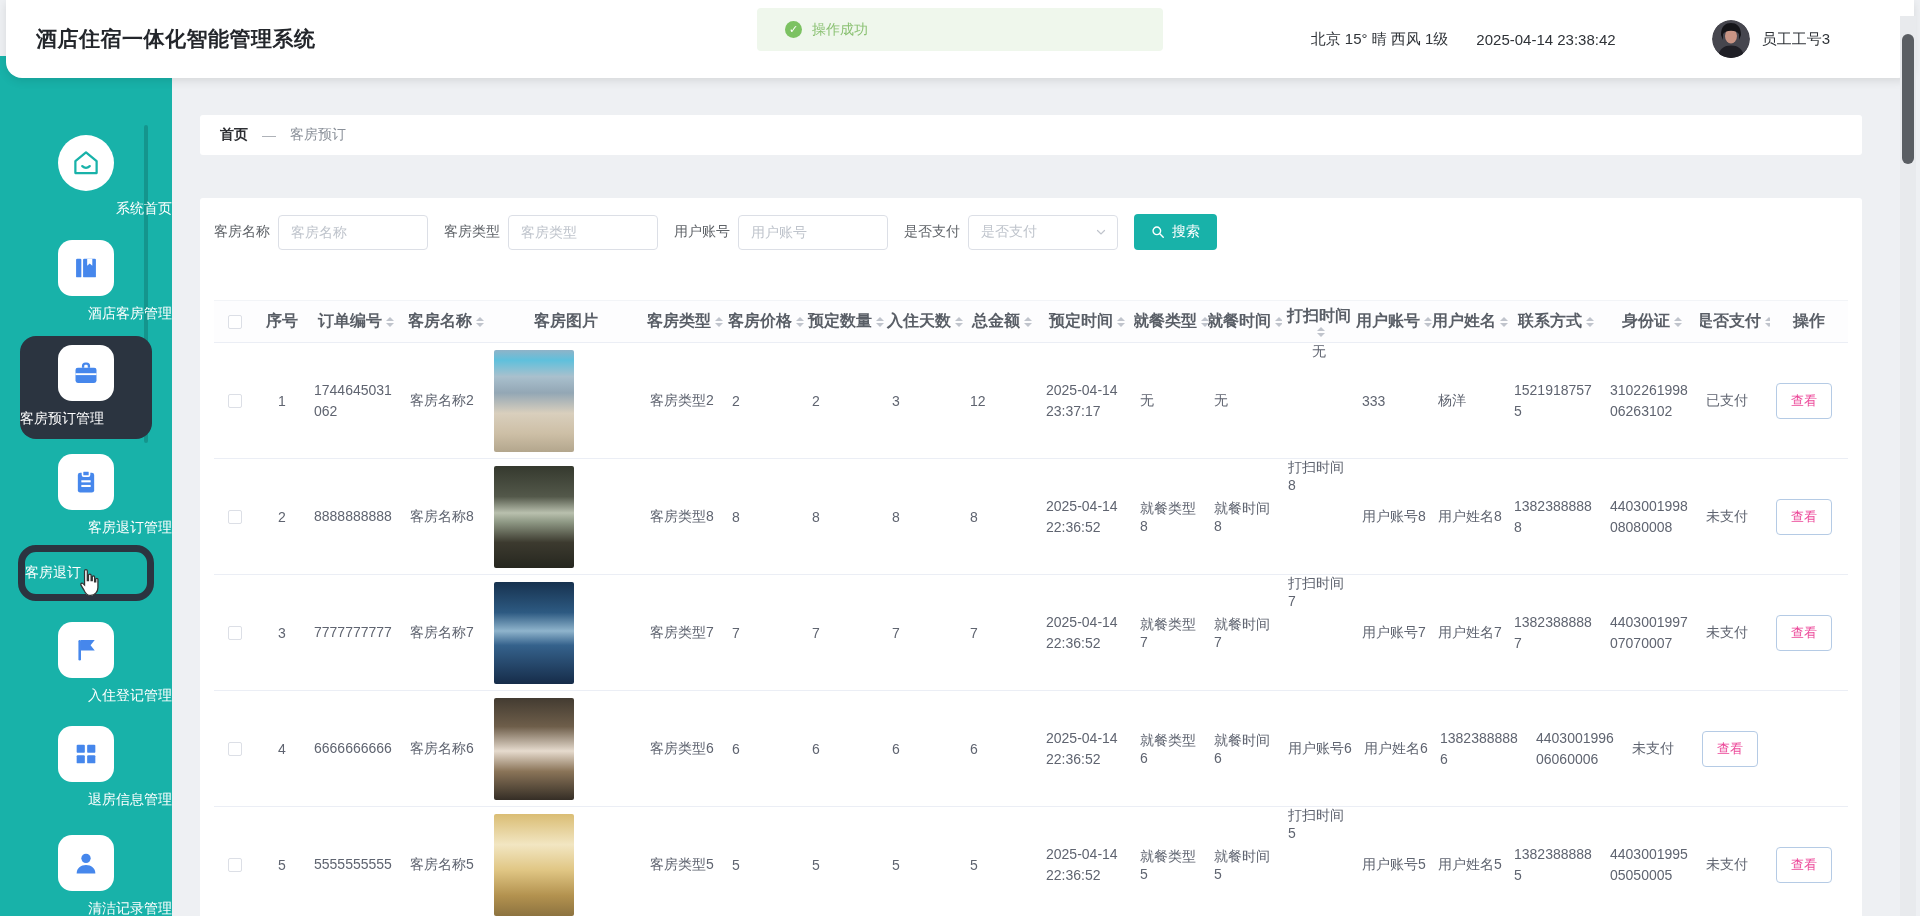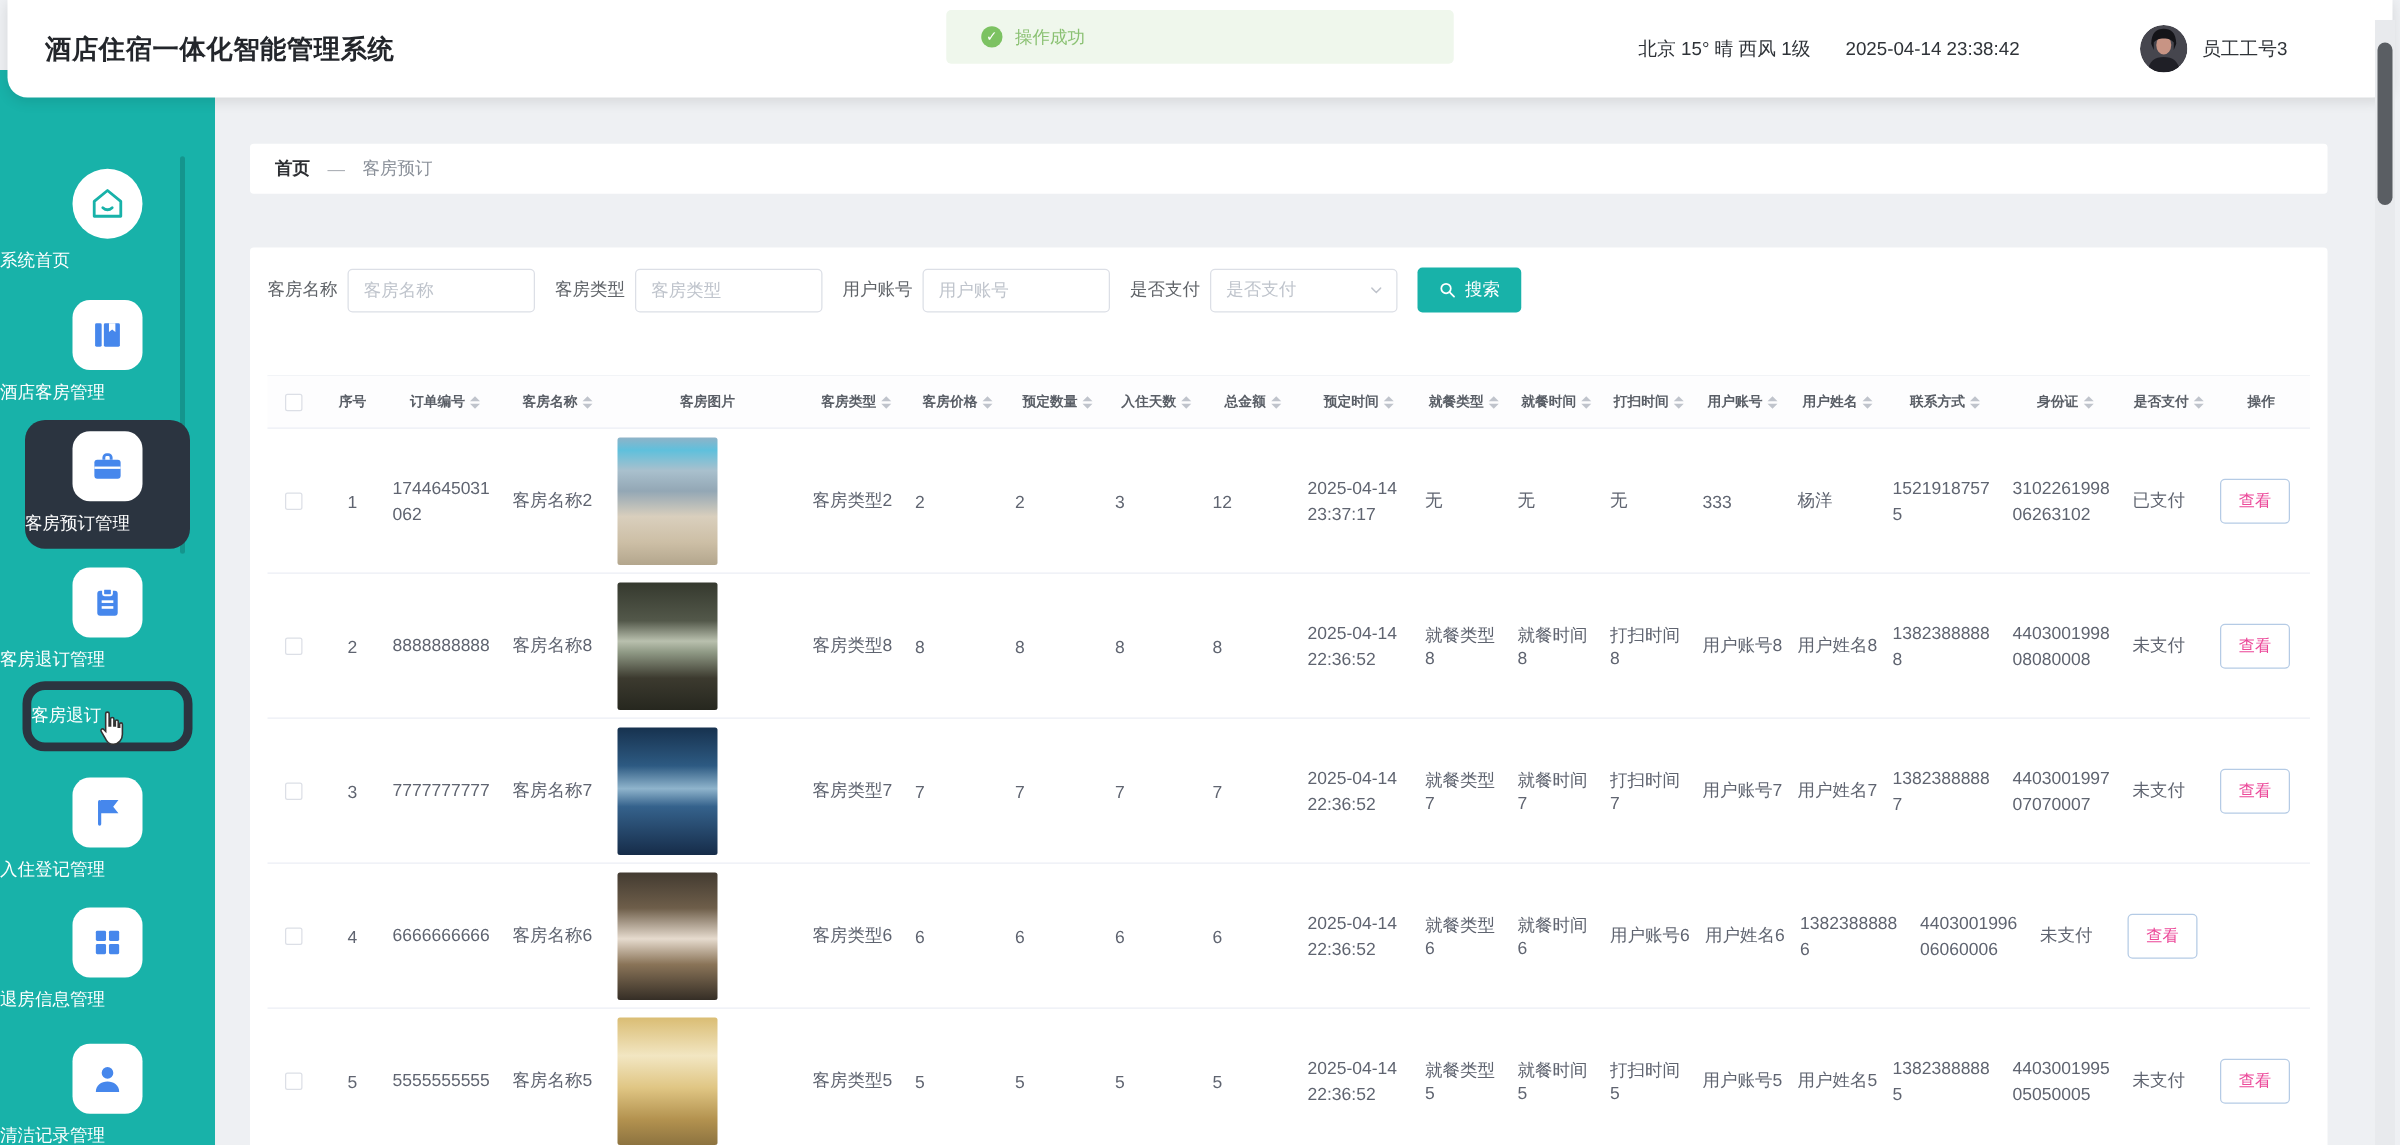--- a/index.html
+++ b/index.html
@@ -20,21 +20,21 @@
   .toast { position:absolute; left:50%; transform:translateX(-50%); top:8px; width:406px; height:43px;
            background:#eff7ec; border-radius:4px; display:flex; align-items:center; padding-left:28px;
            z-index:40; }
   .toast-icon { width:17px; height:17px; border-radius:50%; background:#7cc262; color:#fff; font-size:11px;
                 display:flex; align-items:center; justify-content:center; }
   .toast-text { margin-left:10px; font-size:14px; color:#8ac172; }
 
   
   .sidebar { position:absolute; left:0; top:56px; width:172px; height:860px; background:#18b2a9; z-index:10; }
   .side-scroll { position:absolute; right:24px; top:69px; width:4px; height:318px; background:rgba(0,0,0,.16); border-radius:2px; }
-  .side-item { position:absolute; left:0; width:172px; text-align:left; cursor:pointer; }
+  .side-item { position:absolute; left:0; width:172px; text-align:right; cursor:pointer; }
   .icon-card { width:56px; height:56px; background:#fff; border-radius:14px; margin:0 auto;
                display:flex; align-items:center; justify-content:center; }
   .icon-card.round { border-radius:50%; }
   .side-label { margin-top:9px; color:#fff; font-size:14px; }
   .side-active { position:absolute; left:20px; width:132px; background:#2b3440; border-radius:16px; padding:9px 0 11px; }
   .side-popup { position:absolute; left:18px; width:136px; height:56px; border:7px solid #2b3440; border-radius:18px;
                 display:flex; align-items:center; justify-content:flex-start; color:#fff; font-size:14px; cursor:pointer; }
   .cursor-hand { position:absolute; left:74px; top:512px; width:28px; height:30px; z-index:50; }
 
   
@@ -58,27 +58,27 @@
   .search-btn { height:36px; padding:0 17px; background:#18b2a9; border:none; border-radius:4px; color:#fff;
                 font-size:14px; display:flex; align-items:center; gap:7px; cursor:pointer; font-family:inherit; }
   .stat-group { position:absolute; right:4px; top:1px; display:flex; gap:13px; }
   .stat-btn { height:34px; padding:0 12px; background:#fff; border:1px solid #7fd5cd; border-radius:4px;
               color:#1eb0a6; font-size:13.5px; cursor:pointer; font-family:inherit; }
 
   
   .tbl { margin-top:50px; border-top:1px solid #f2f4f7; }
   .t-row { display:flex; align-items:stretch; border-bottom:1px solid #ebeef5; }
   .t-head { height:42px; background:#fdfdfe; }
-  .t-head .t-cell { font-size:11px; font-weight:700; color:#595e66; white-space:nowrap;justify-content:center; }
+  .t-head .t-cell { font-size:16px; font-weight:700; color:#595e66; white-space:nowrap;justify-content:center; }
   .t-body .t-row { height:116px; }
   .t-cell { display:flex; align-items:center; padding:0 6px; font-size:14px; color:#5f6470; overflow:hidden; }
   .wrap { word-break:break-all; line-height:1.5; }
   .c0{width:42px;justify-content:center;} .c1{width:52px;justify-content:center;} .c2{width:96px;}
   .c3{width:84px;} .c4{width:156px;} .c5{width:82px;} .c6{width:80px;} .c7{width:80px;} .c8{width:78px;}
-  .c9{width:76px;} .c10{width:94px;} .c11{width:74px;} .c12{width:74px;} .c13{width:74px;} .c14{width:76px;}
+  .c9{width:76px;} .c10{width:94px;} .c11{width:74px;} .c12{width:74px;} .c13{width:74px;flex-direction:column;} .c14{width:76px;}
   .c15{width:76px;} .c16{width:96px;} .c17{width:96px;} .c18{width:70px;} .c19{width:78px;}
   .checkbox { width:14px; height:14px; border:1px solid #dcdfe6; border-radius:2px; background:#fff; cursor:pointer; }
   .sort { display:inline-flex; flex-direction:column; margin-left:4px; cursor:pointer; }
   .sort i { display:block; width:0; height:0; border:4px solid transparent; }
   .sort .up { border-bottom-color:#c0c4cc; border-top-width:0; margin-bottom:2px; }
   .sort .down { border-top-color:#c0c4cc; border-bottom-width:0; }
   .room-img { width:80px; height:102px; border-radius:2px; cursor:pointer; }
   .view-btn { padding:8px 14px; background:#fff; border:1px solid #b5cbe5; border-radius:4px; color:#ec4899;
               font-size:13px; cursor:pointer; white-space:nowrap; font-family:inherit; }
 

